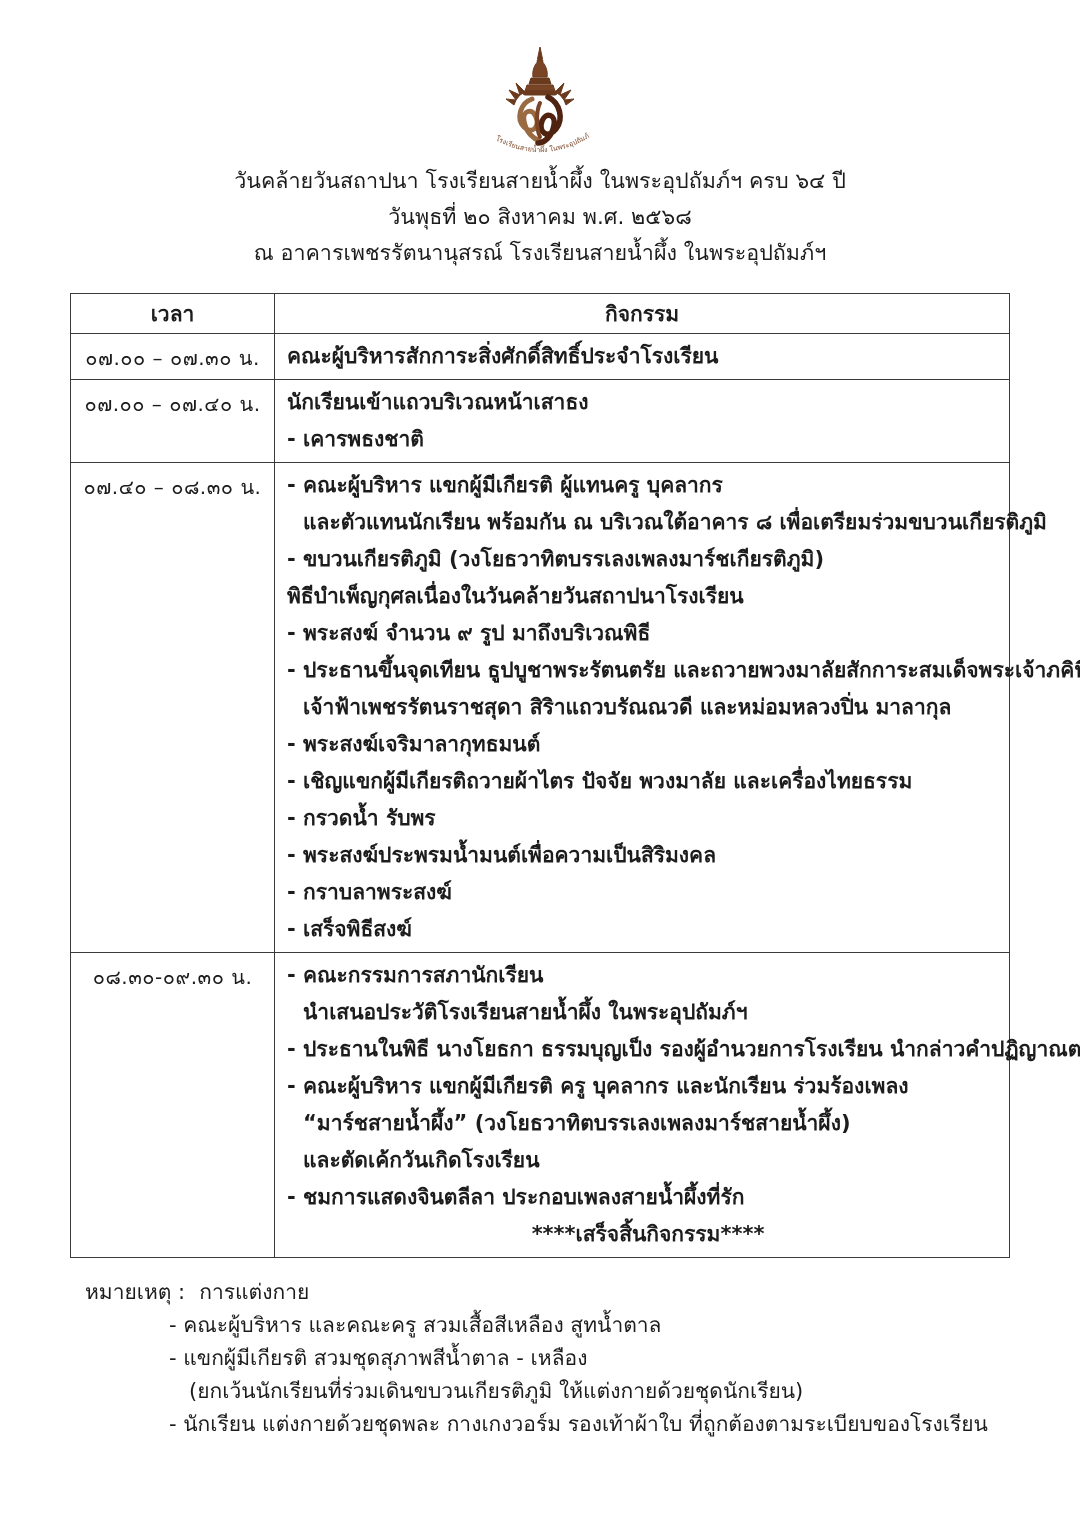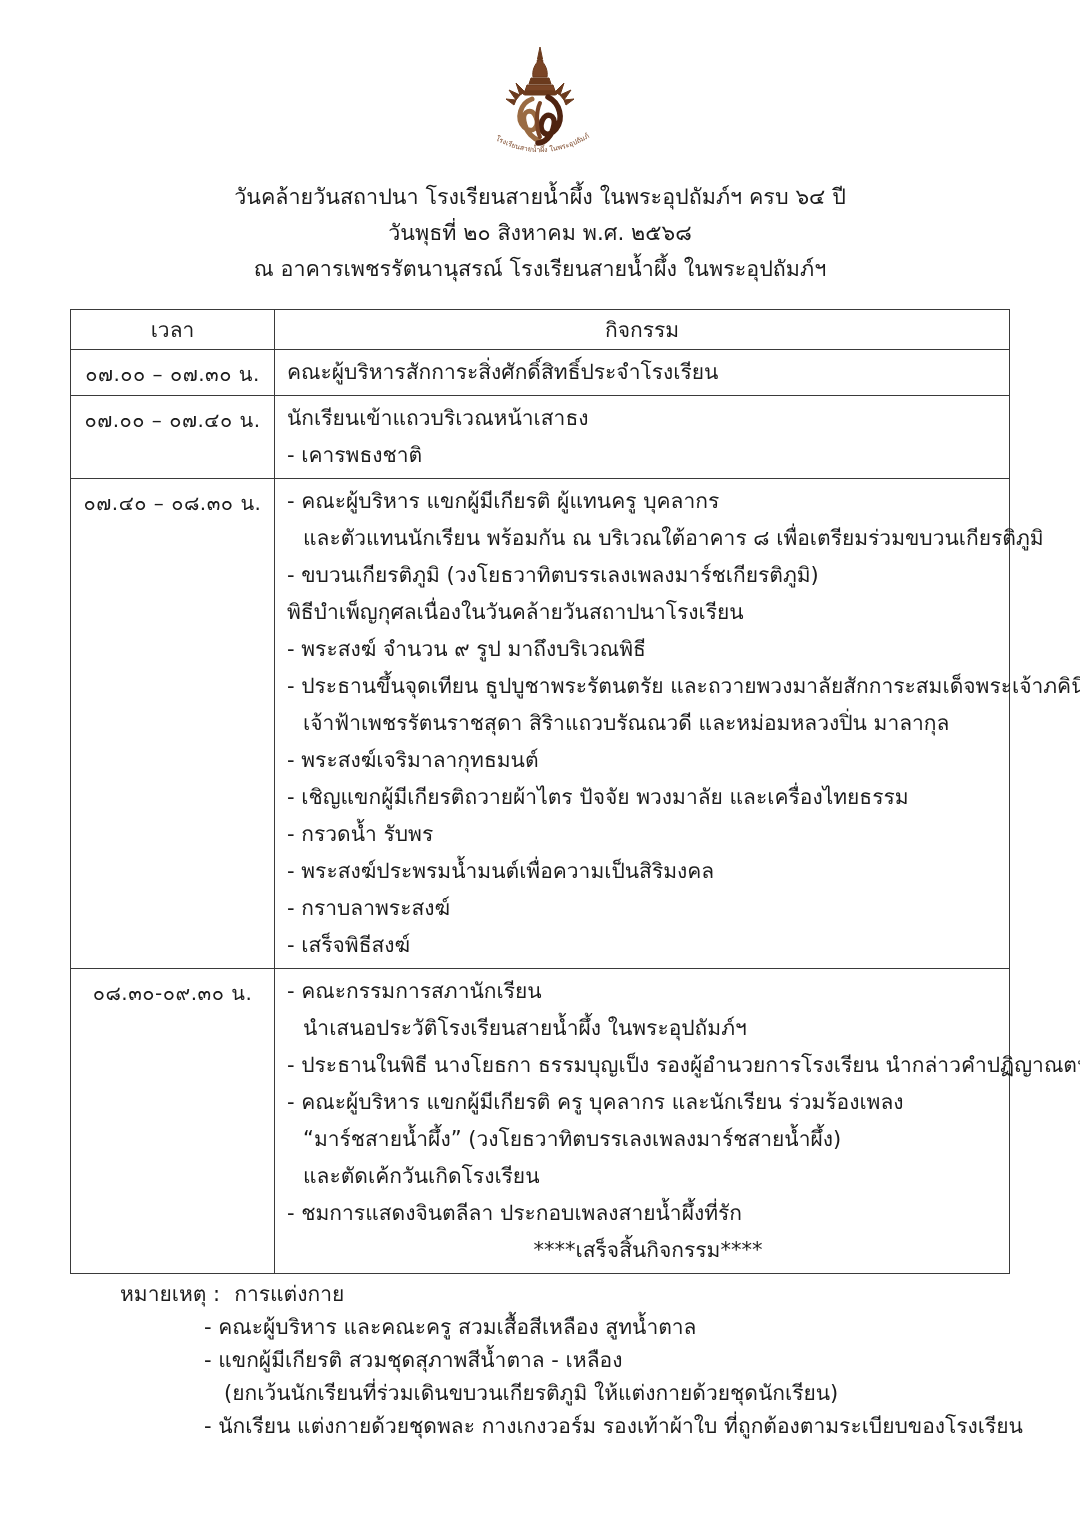--- a/index.html
+++ b/index.html
@@ -17,66 +17,67 @@
   }
   
   .logo-wrap {
     width: 100%;
     display: flex;
     justify-content: center;
   }
   .logo-wrap svg { width: 128px; height: 118px; }
   
   .title-block {
-    margin-top: 16px;
+    margin-top: 0;
     text-align: center;
     font-size: 21.5px;
     line-height: 36px;
     color: #1c1c1c;
   }
   
   table.schedule {
     margin: 22px auto 0 auto;
     width: 940px;
     border-collapse: collapse;
     table-layout: fixed;
     font-size: 21px;
   }
   table.schedule th, table.schedule td {
     border: 1.5px solid #3a3a3a;
   }
   table.schedule th {
-    font-weight: normal;
+    font-weight: bold;
     height: 40px;
     text-align: center;
     vertical-align: middle;
     font-size: 21px;
   }
   col.time-col { width: 204px; }
   td.time-cell {
     text-align: center;
     vertical-align: top;
     padding-top: 8px;
     font-size: 20px;
     letter-spacing: 0.5px;
   }
   td.activity-cell {
     vertical-align: top;
     padding: 4px 0 4px 12px;
+    font-weight: bold;
   }
   .line {
     line-height: 37px;
     white-space: nowrap;
   }
   .line.indent { padding-left: 16px; }
   .line.center { text-align: center; white-space: normal; }
   
   .notes {
-    margin-top: 4px;
-    padding-left: 120px;
+    margin-top: 18px;
+    padding-left: 85px;
     font-size: 21px;
     line-height: 33px;
   }
   .notes .note-head { display: flex; }
   .notes .note-label { }
   .notes .note-title { margin-left: 14px; }
   .notes .note-item { margin-left: 84px; white-space: nowrap; }
   .notes .note-item.paren { margin-left: 104px; }
 </style>
 </head>

